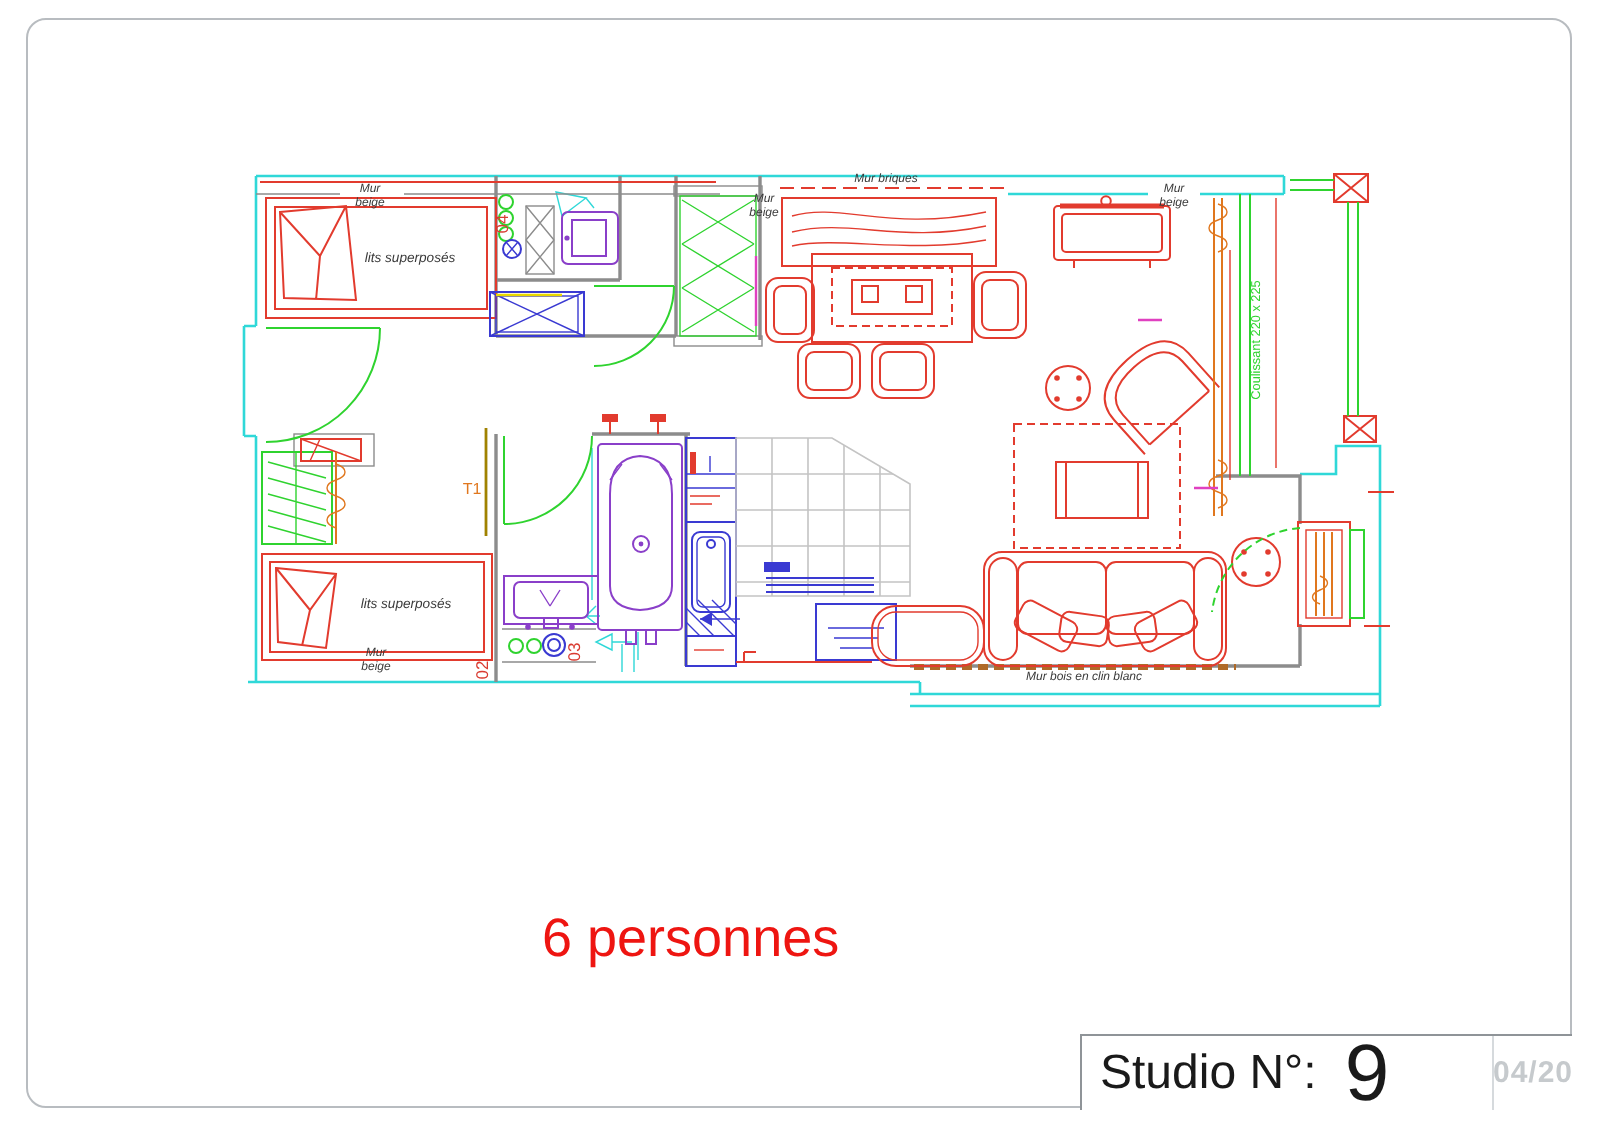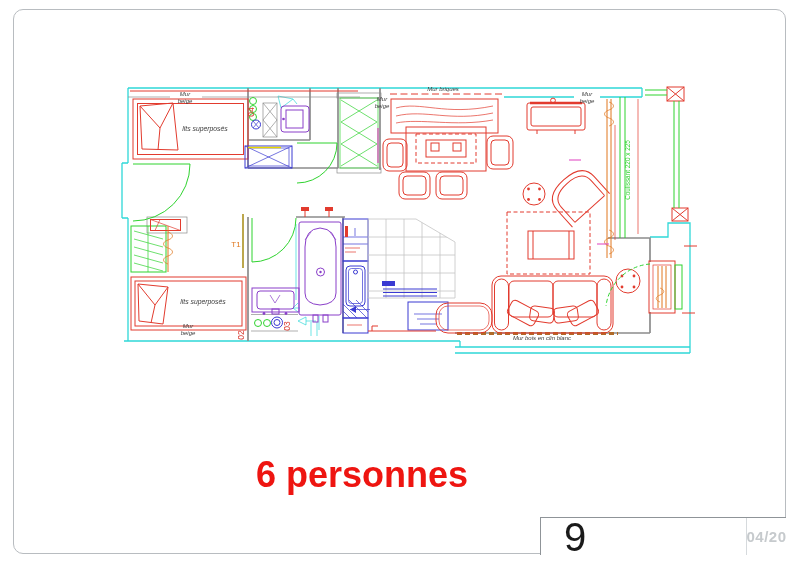--- a/index.html
+++ b/index.html
@@ -31,22 +31,22 @@
   .f-red{fill:var(--furniture_red,#e23b2e);stroke:none;}
   .f-purple{fill:var(--fixture_purple,#8a3fc9);stroke:none;}
   .f-blue{fill:var(--kitchen_blue,#3a3ad2);stroke:none;}
   
   .wl{font-size:6px;font-style:italic;fill:var(--label_dark,#3a3a3a);text-anchor:middle;}
   .lits{font-size:6.8px;font-style:italic;fill:var(--label_dark,#3a3a3a);text-anchor:middle;}
   .grn{font-size:6.4px;fill:var(--door_green,#2fd32f);text-anchor:middle;}
   .org{font-size:8px;fill:var(--curtain_orange,#e0771e);text-anchor:middle;}
   .rednum{font-size:8.5px;fill:#d93a30;text-anchor:middle;}
   
-  .capacity{position:absolute;left:256px;top:454px;font-size:36px;
-       color:var(--text_red,#ee1511);font-weight:bold;}
+  .capacity{position:absolute;left:271px;top:454px;font-size:27px;
+       color:var(--text_red,#ee1511);}
   
   .title-block{position:absolute;left:540px;top:517px;width:246px;height:37px;
        border-top:1.6px solid #8f9498;display:flex;align-items:stretch;background:#fff;}
   .tb-main{flex:1;border-left:1.6px solid #8f9498;display:flex;align-items:center;
        padding-left:9px;}
   .tb-label{font-size:24px;color:var(--title_dark,#1a1a1a);}
   .tb-number{font-size:40px;line-height:1;margin-left:14px;color:var(--title_dark,#1a1a1a);}
   .tb-ref{width:39px;border-left:1.4px solid #d6dadd;display:flex;align-items:center;
        justify-content:center;font-size:15px;letter-spacing:.5px;
        color:var(--muted_gray,#c6cacd);font-weight:bold;}
@@ -353,16 +353,17 @@
     <text class="rednum" transform="rotate(-90 241 335)" x="241" y="338">02</text>
     <text class="rednum" transform="rotate(-90 287 326)" x="287" y="329">03</text>
     <text class="rednum" transform="rotate(-90 251 112)" x="251" y="115">04</text>
   </g>
 </svg>
 
 <div class="capacity">6 personnes</div>
 
 <div class="title-block">
   <div class="tb-main">
+    <span class="tb-label">Studio N°:</span>
     <span class="tb-number">9</span>
   </div>
   <div class="tb-ref">04/20</div>
 </div>
 
 </body></html>

